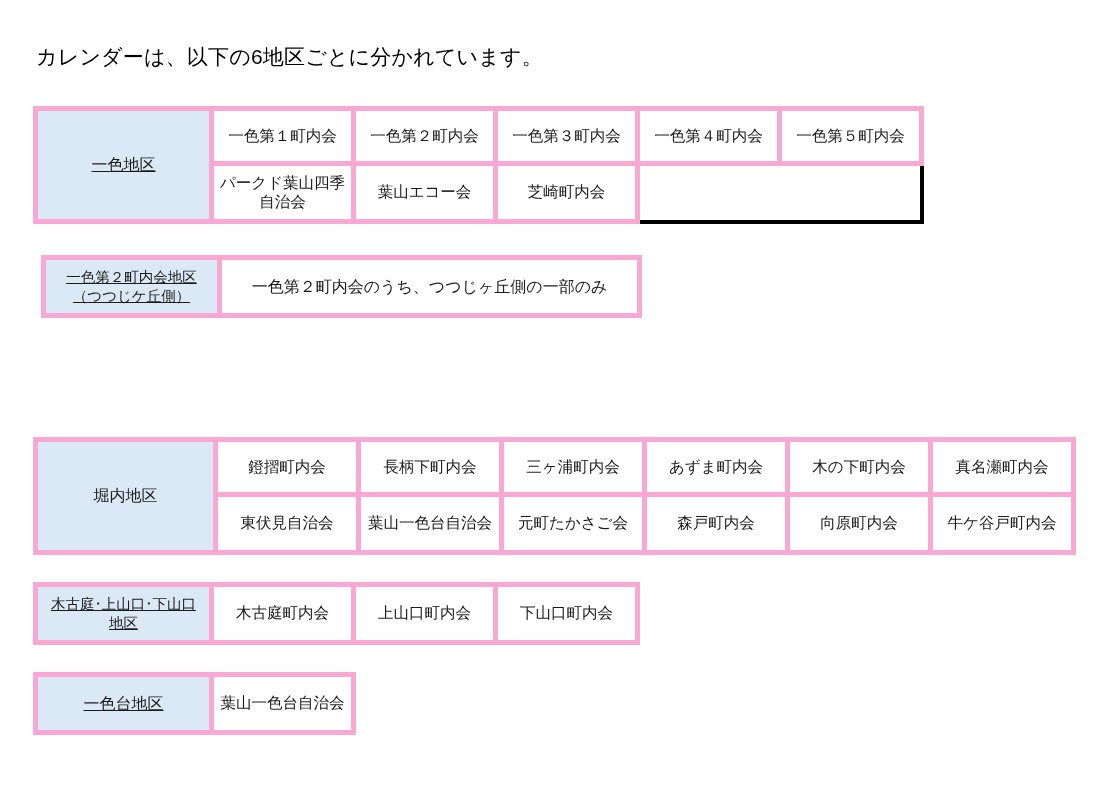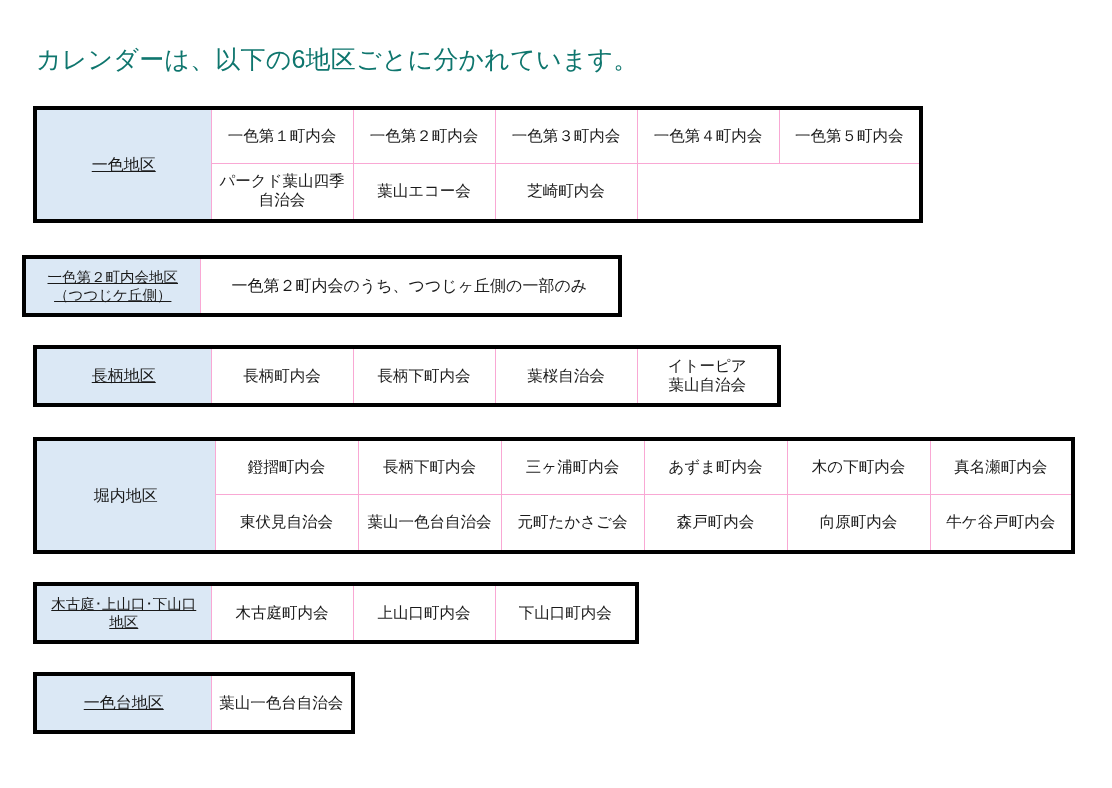--- a/index.html
+++ b/index.html
@@ -19,37 +19,37 @@
   .page {
     position: relative;
     width: 1112px;
     height: 788px;
     box-sizing: border-box;
   }
   .intro {
     position: absolute;
     left: 36px;
     top: 42px;
-    font-size: 25px;
+    font-size: 21px;
     line-height: 1.4;
     letter-spacing: 0.2px;
-    color: #0f766e;
+    color: #000000;
     white-space: nowrap;
   }
 
   
   .dtable {
     position: absolute;
     border-collapse: collapse;
     border: 4px solid #000000;
     background: #ffffff;
     table-layout: fixed;
   }
   .dtable td {
-    border: 1px solid #f9a8d4;
+    border: 5px solid #f9a8d4;
     background: #ffffff;
     text-align: center;
     vertical-align: middle;
     font-size: 15.5px;
     line-height: 1.22;
     color: #1a1a1a;
     padding: 2px 3px;
     box-sizing: border-box;
     word-break: keep-all;
   }
@@ -65,21 +65,21 @@
     font-size: 16px;
   }
   
   .dtable td.blank {
     border: none;
     background: transparent;
   }
 
   
   #t-isshiki      { left: 33px;  top: 106px; }
-  #t-isshiki2     { left: 22px;  top: 255px; }
+  #t-isshiki2     { left: 41px;  top: 255px; }
   #t-nagae        { left: 33px;  top: 345px; }
   #t-horiuchi     { left: 33px;  top: 437px; }
   #t-kigoba       { left: 33px;  top: 582px; }
   #t-isshikidai   { left: 33px;  top: 672px; }
 
   .r55 { height: 55px; }
   .r58 { height: 58px; margin-top: 9px; }
 
   .c-head-176 { width: 176px; text-decoration: underline; }
   .c-head-180 { width: 180px; }
@@ -116,31 +116,20 @@
 
   <table class="dtable" id="t-isshiki2">
     <tbody>
       <tr class="r58">
         <td class="head small c-head-176">一色第２町内会地区<br>（つつじケ丘側）</td>
         <td class="wide c-420">一色第２町内会のうち、つつじヶ丘側の一部のみ</td>
       </tr>
     </tbody>
   </table>
 
-  <table class="dtable" id="t-nagae">
-    <tbody>
-      <tr class="r58">
-        <td class="head c-head-176">長柄地区</td>
-        <td class="c-142">長柄町内会</td>
-        <td class="c-142">長柄下町内会</td>
-        <td class="c-142">葉桜自治会</td>
-        <td class="c-142">イトーピア<br>葉山自治会</td>
-      </tr>
-    </tbody>
-  </table>
 
   <table class="dtable" id="t-horiuchi">
     <tbody>
       <tr class="r55">
         <td class="head c-head-180" rowspan="2">堀内地区</td>
         <td class="c-143">鐙摺町内会</td>
         <td class="c-143">長柄下町内会</td>
         <td class="c-143">三ヶ浦町内会</td>
         <td class="c-143">あずま町内会</td>
         <td class="c-143">木の下町内会</td>

